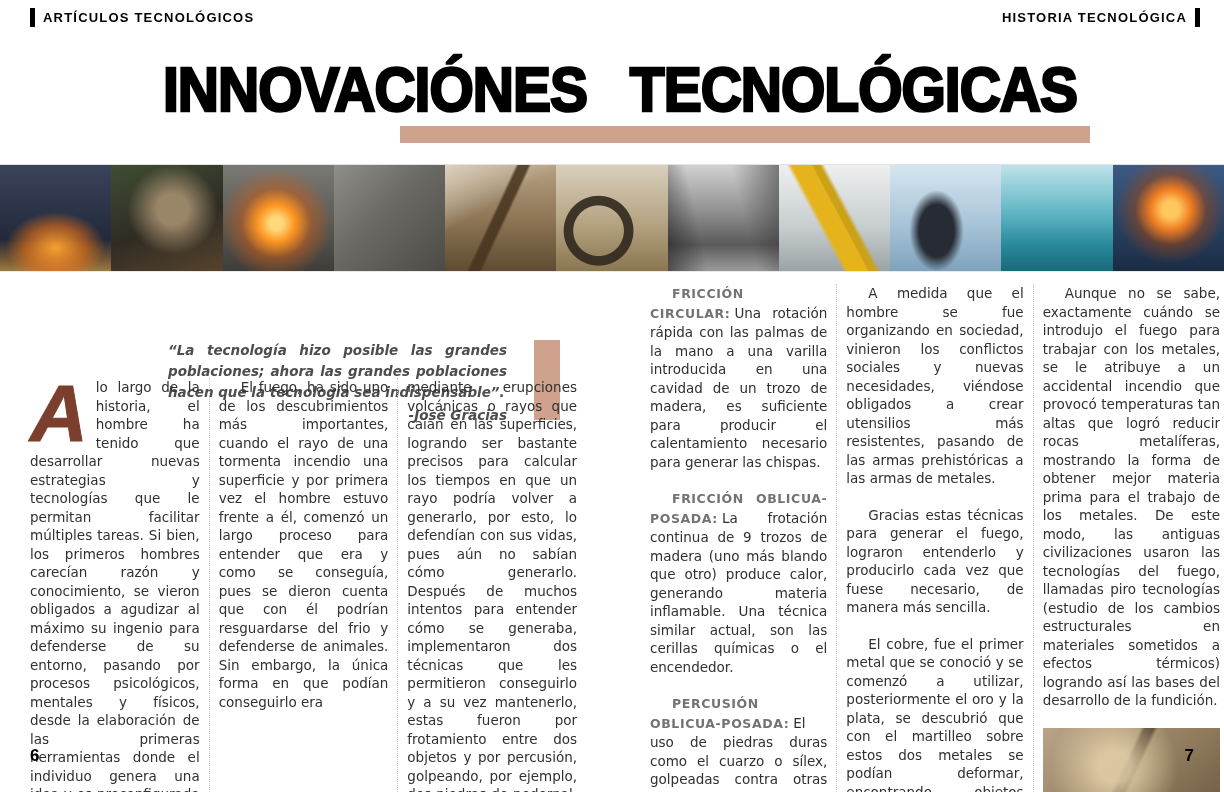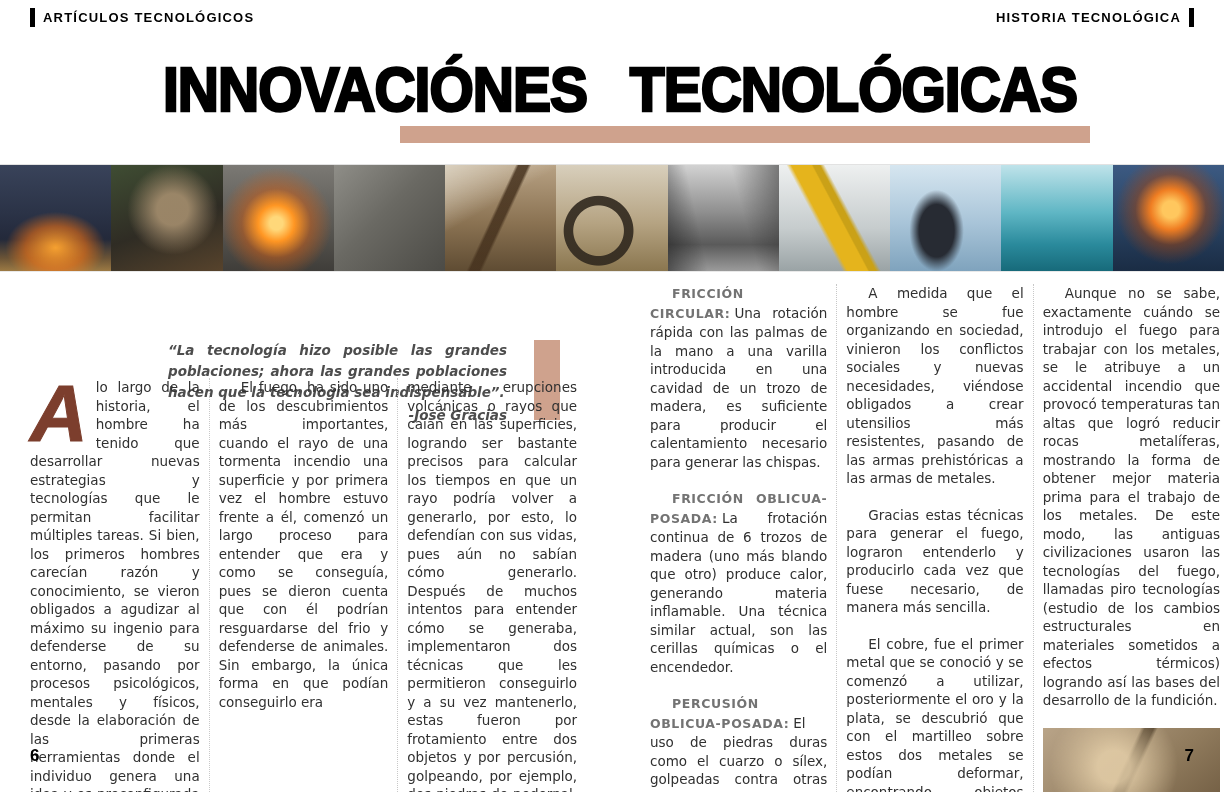--- a/index.html
+++ b/index.html
@@ -4,21 +4,21 @@
 <style>
   html,body{margin:0;padding:0;background:#ffffff;}
   .page{position:relative;width:1224px;height:792px;background:#ffffff;overflow:hidden;
         font-family:"DejaVu Sans",sans-serif;color:#2e2e2e;}
 
   
   .kicker{position:absolute;top:8px;display:flex;align-items:center;gap:8px;
           font-family:"Liberation Sans",sans-serif;font-weight:bold;font-size:13px;
           letter-spacing:1.2px;color:#000;}
   .kicker-left{left:30px;}
-  .kicker-right{right:30px;}
+  .kicker-right{right:24px;}
   .vbar{width:5px;height:19px;background:#000;}
 
   
   .title-row{position:absolute;left:163px;top:52px;width:914px;display:flex;
              justify-content:space-between;font-family:"Liberation Sans",sans-serif;
              font-weight:bold;font-size:57px;letter-spacing:-1px;color:#000;
              -webkit-text-stroke:2.4px #000;transform:scaleY(1.12);transform-origin:top;}
   .title-underline{position:absolute;left:400px;top:126px;width:690px;height:17px;background:#cfa28d;}
 
   
@@ -149,21 +149,21 @@
       <p class="body-p"><span>mediante erupciones volcánicas o rayos que caían en las superficies, logrando ser bastante precisos para calcular los tiempos en que un rayo podría volver a generarlo, por esto, lo defendían con sus vidas, pues aún no sabían cómo generarlo. Después de muchos intentos para entender cómo se generaba, implementaron dos técnicas que les permitieron conseguirlo y a su vez mantenerlo, estas fueron por frotamiento entre dos objetos y por percusión, golpeando, por ejemplo, dos piedras de pedernal. Más adelante encontraron tres nuevas categorías:</span></p>
     </div>
   </div>
 
   <div class="cols cols-right">
     <div class="col">
       <p class="body-p indent">
         <span class="sect">FRICCIÓN CIRCULAR:</span><span>Una rotación rápida con las palmas de la mano a una varilla introducida en una cavidad de un trozo de madera, es suficiente para producir el calentamiento necesario para generar las chispas.</span>
       </p>
       <p class="body-p indent">
-        <span class="sect">FRICCIÓN OBLICUA-POSADA:</span><span>La frotación continua de 6 trozos de madera (uno más blando que otro) produce calor, generando materia inflamable. Una técnica similar actual, son las cerillas químicas o el encendedor.</span>
+        <span class="sect">FRICCIÓN OBLICUA-POSADA:</span><span>La frotación continua de 9 trozos de madera (uno más blando que otro) produce calor, generando materia inflamable. Una técnica similar actual, son las cerillas químicas o el encendedor.</span>
       </p>
       <p class="body-p indent">
         <span class="sect">PERCUSIÓN OBLICUA-POSADA:</span><span>El uso de piedras duras como el cuarzo o sílex, golpeadas contra otras piedras duras o con nódulos metálicos como piritas de fiero, logran una proyección de chispas sobre materia inflamable como las hojas secas.</span>
       </p>
     </div>
     <div class="col">
       <p class="body-p indent"><span>A medida que el hombre se fue organizando en sociedad, vinieron los conflictos sociales y nuevas necesidades, viéndose obligados a crear utensilios más resistentes, pasando de las armas prehistóricas a las armas de metales.</span></p>
       <p class="body-p indent"><span>Gracias estas técnicas para generar el fuego, lograron entenderlo y producirlo cada vez que fuese necesario, de manera más sencilla.</span></p>
       <p class="body-p indent"><span>El cobre, fue el primer metal que se conoció y se comenzó a utilizar, posteriormente el oro y la plata, se descubrió que con el martilleo sobre estos dos metales se podían deformar, encontrando objetos como hoces para segar, hachas y barrenas, sin embargo, con el cobre no sucedió lo mismo.</span></p>
     </div>

